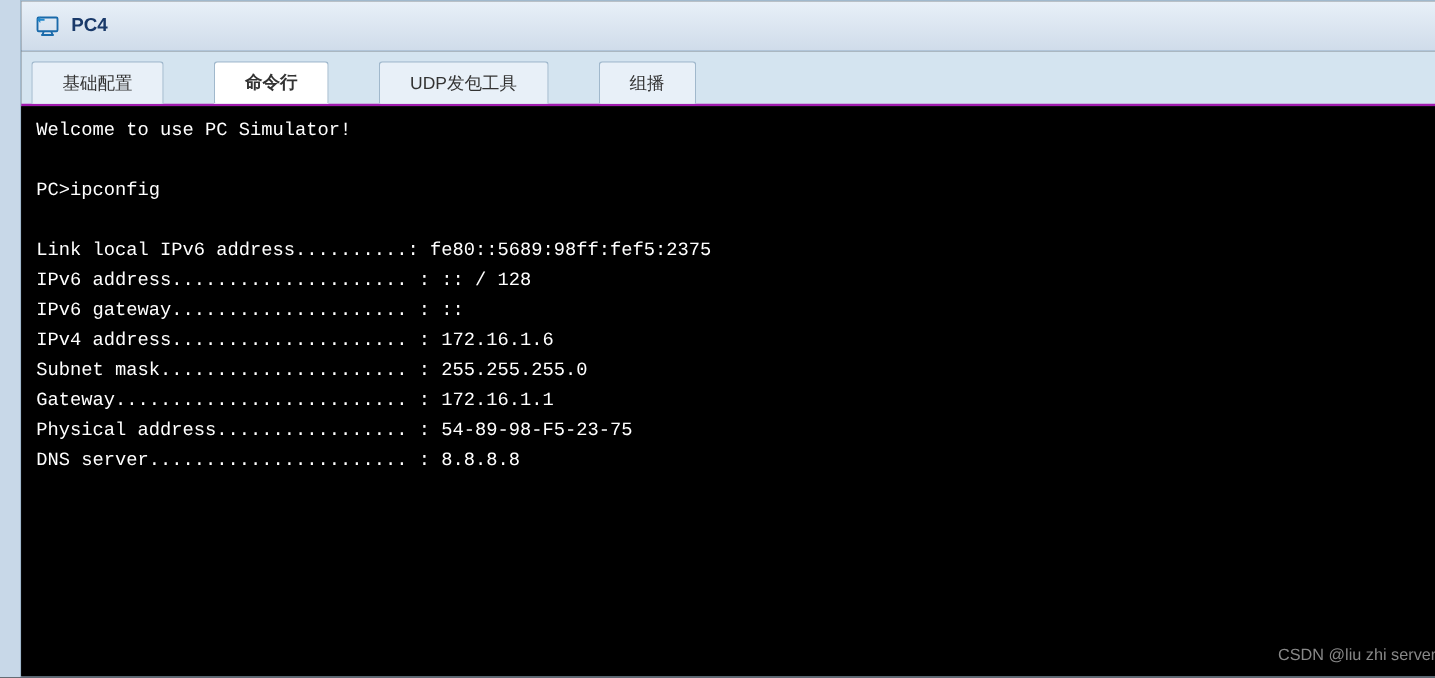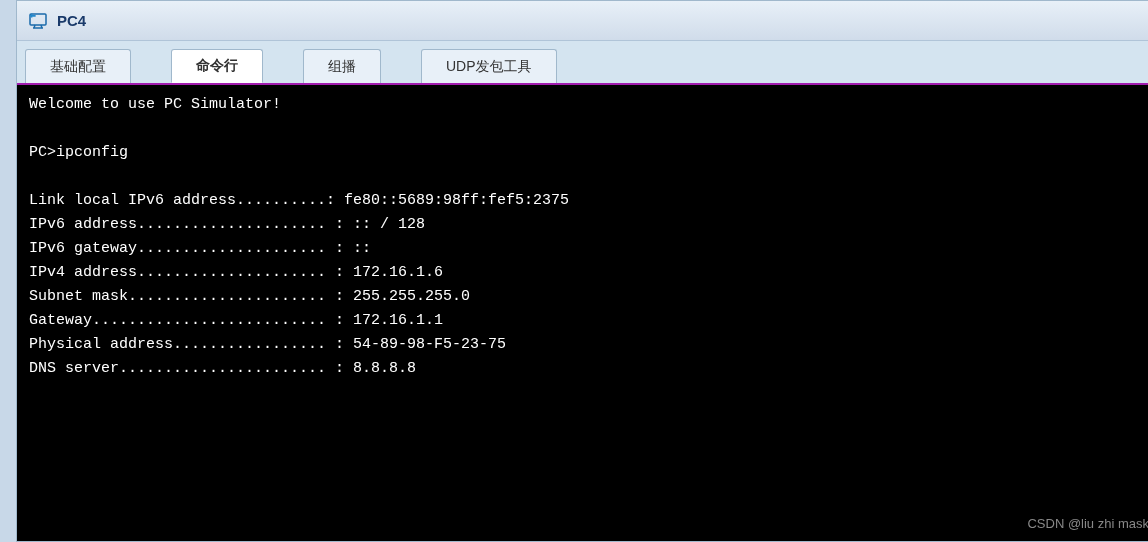--- a/index.html
+++ b/index.html
@@ -141,37 +141,37 @@
   </div>
 
   <div class="tabs-bar">
     <div class="tab">
       <span>基础配置</span>
     </div>
     <div class="tab active">
       <span>命令行</span>
     </div>
     <div class="tab">
-      <span>组播</span>
+      <span>UDP发包工具</span>
     </div>
     <div class="tab">
-      <span>UDP发包工具</span>
+      <span>组播</span>
     </div>
   </div>
 
   <div class="terminal-wrapper">
     <div class="terminal">
       <div class="terminal-content" id="terminal-content">Welcome to use PC Simulator!
 
 PC&gt;ipconfig
 
 Link local IPv6 address..........: fe80::5689:98ff:fef5:2375
 IPv6 address..................... : :: / 128
 IPv6 gateway..................... : ::
 IPv4 address..................... : 172.16.1.6
 Subnet mask...................... : 255.255.255.0
 Gateway.......................... : 172.16.1.1
 Physical address................. : 54-89-98-F5-23-75
 DNS server....................... : 8.8.8.8</div>
     </div>
-    <div class="watermark">CSDN @liu zhi mask</div>
+    <div class="watermark">CSDN @liu zhi server</div>
   </div>
 </div>
 
 </body></html>

